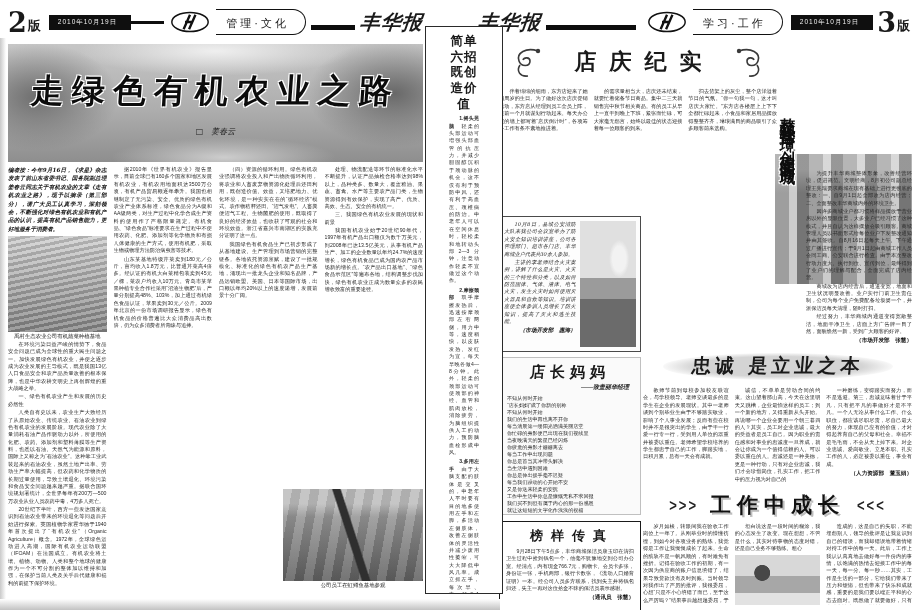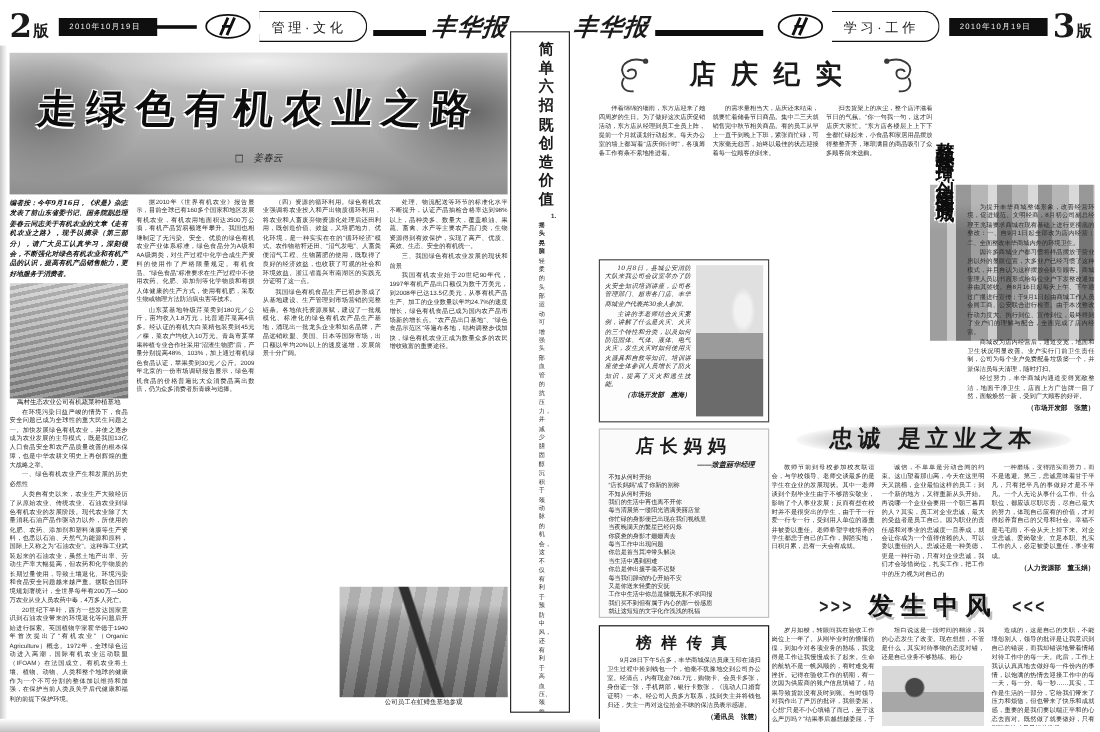--- a/index.html
+++ b/index.html
@@ -57,21 +57,21 @@
   .main-title{font-family:"DejaVu Serif",serif;font-weight:900;font-size:33px;letter-spacing:8px;
       color:#0c0c0c;transform:skewX(-4deg);
       text-shadow:-1px -1px 0 #fff,1px -1px 0 #fff,-1px 1px 0 #fff,1px 1px 0 #fff;white-space:nowrap;}
   .main-byline{font-family:"DejaVu Serif",serif;font-style:italic;font-size:8px;margin-top:12px;color:#1c1c1c;}
   .lp-cols{left:8px;top:166px;width:415px;height:430px;display:flex;gap:7px;}
   .col{flex:1;overflow:hidden;}
   .editor-note{font-family:"DejaVu Serif",serif;font-weight:bold;font-style:italic;font-size:5.6px;
       line-height:1.5;text-align:justify;color:#111;}
   .photo2-wrap{left:283px;top:487px;width:140px;height:110px;background:#fff;z-index:3;padding-top:2px;}
   
-  .health-box{left:425px;top:26px;width:50px;height:568px;border:1px solid #2a2a2a;background:#fff;
+  .health-box{left:425px;top:26px;width:78px;height:568px;border:1px solid #2a2a2a;background:#fff;
       padding:6px 23px;box-sizing:border-box;overflow:hidden;z-index:2;}
   .health-title{font-family:"DejaVu Serif",serif;font-weight:900;font-size:12.5px;line-height:1.25;
       text-align:center;letter-spacing:1px;margin-bottom:4px;}
   .tip{font-size:5.1px;line-height:1.45;text-align:justify;text-indent:2em;margin-top:2px;color:#2a2a2a;}
   .tip b{font-size:5.1px;}
   
   .dq-block{left:499px;top:36px;width:278px;height:176px;}
   .dq-title-row{display:flex;align-items:center;justify-content:center;gap:20px;height:52px;}
   .dq-title{font-family:"DejaVu Serif",serif;font-weight:900;font-size:22px;letter-spacing:13px;
       white-space:nowrap;margin-left:13px;}
@@ -307,21 +307,21 @@
       <div class="col">
         <div class="para bt">一种磨练，变得踏实而努力，而不是逃避。第三，忠诚意味着甘于平凡，只有把平凡的事做好才是不平凡。一个人无论从事什么工作、什么职位，都应该尽职尽责，尽自己最大的努力，体现自己应有的价值，才对得起养育自己的父母和社会。幸福不是毛毛雨，不会从天上掉下来。对企业忠诚、爱岗敬业、立足本职、扎实工作的人，必定被委以重任，事业有成。</div>
         <div class="byline">（人力资源部　董玉娟）</div>
       </div>
     </div>
   </div>
 
   <div class="abs gz-block">
     <div class="gz-title-row">
       <span class="gz-deco">&gt;&gt;&gt;</span>
-      <span class="gz-title">发生中风</span>
+      <span class="gz-title">工作中成长</span>
       <span class="gz-deco">&lt;&lt;&lt;</span>
     </div>
     <div class="gz-cols">
       <div class="col para bt">岁月如梭，转眼间我在验收工作岗位上一年了。从刚毕业时的懵懂彷徨，到如今对各项业务的熟练，我觉得是工作让我慢慢成长了起来。生命的航轨不是一帆风顺的，有时难免有挫折。记得在验收工作的初期，有一次因为供应商的账户信息填错了，结果导致货款没有及时到账。当时领导对我作出了严厉的批评，我很委屈，心想“只是不小心填错了而已，至于这么严厉吗？”结果事后越想越委屈，于是把委屈的情绪带到了工作中，整天闷闷不乐。</div>
       <div class="col">
         <div class="para bt">坦白说这是一段时间的糊涂，我的心态发生了改变。现在想想，不管是什么，其实对待事物的态度对错，还是自己业务不够熟练、粗心</div>
         <div class="photo photo-office" style="height:56px;margin-top:2px;"></div>
       </div>
       <div class="col">
         <div class="para bt">造成的，这是自己的失职，不能埋怨别人，领导的批评是让我意识到自己的错误，而我却错误地带着情绪对待工作中的每一天。此后，工作上我认认真真地去做好每一件份内的事情，以饱满的热情去迎接工作中的每一天，每一分、每一秒……其实，工作是生活的一部分，它给我们带来了压力和烦恼，但也带来了快乐和成就感，重要的是我们要以端正平和的心态去面对。既然做了就要做好，只有脚踏实地才是最好的选择。</div>

